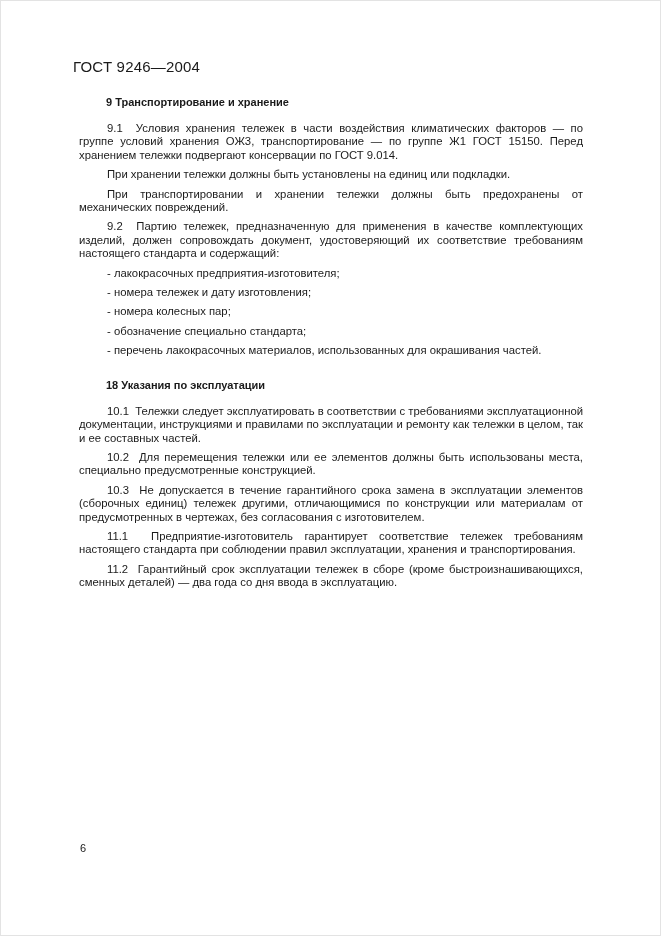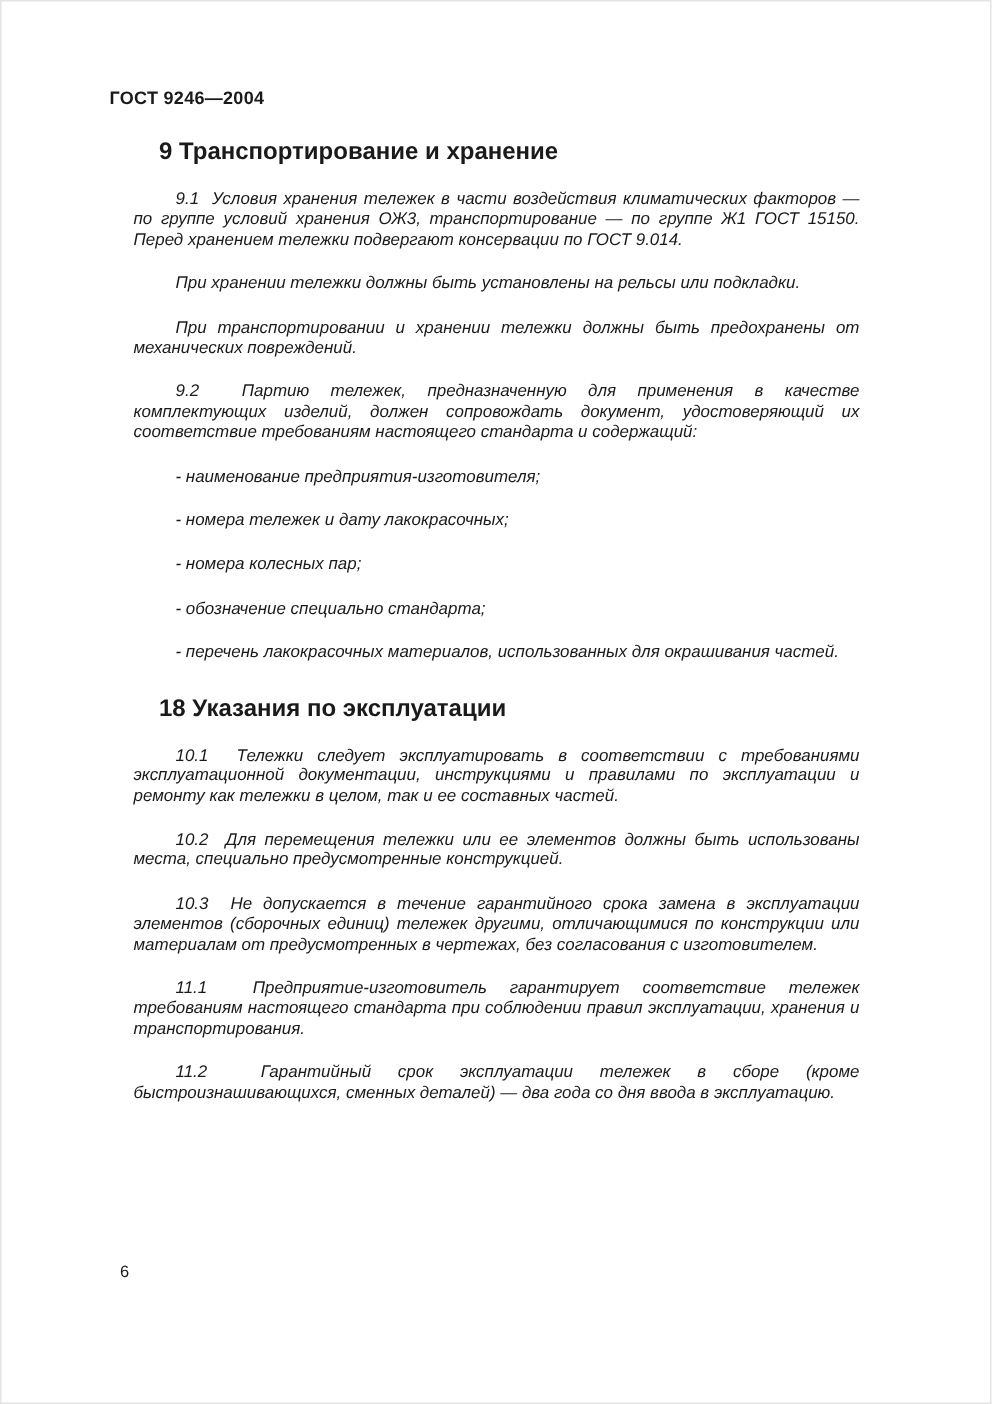--- a/index.html
+++ b/index.html
@@ -9,64 +9,63 @@
     color: #1a1a1a;
     position: relative;
     box-sizing: border-box;
     border: 1px solid #e3e3e3;
   }
   .page {
     position: absolute;
     top: 57px; left: 72px; right: 71px;
   }
   .doc-header {
-    font-size: 12px;
-    font-weight: bold;
+    font-size: 15px;
+    font-weight: normal;
     letter-spacing: 0.2px;
     margin: 0 0 0 0;
   }
   .sec-title {
-    font-size: 16px;
+    font-size: 11px;
     font-weight: bold;
     margin: 20px 0 14px 0;
     padding-left: 33px;
   }
   .sec-title:first-of-type { margin-top: 21px; }
   .para {
     font-size: 11.3px;
     line-height: 13.4px;
-    margin: 16px;
+    margin: 6px;
     text-align: justify;
     text-indent: 28px;
-    font-style: italic;
   }
   .list-item {
     text-align: left;
   }
   .page-number {
     position: absolute;
     left: 79px; top: 841px;
     font-size: 11px;
   }
 </style>
 </head>
 <body>
 
 <div class="page">
 
   <div class="doc-header">ГОСТ 9246—2004</div>
 
   <section>
     <h2 class="sec-title">9 Транспортирование и хранение</h2>
     <p class="para">9.1&nbsp; Условия хранения тележек в части воздействия климатических факторов — по группе условий хранения ОЖ3, транспортирование — по группе Ж1 ГОСТ 15150. Перед хранением тележки подвергают консервации по ГОСТ 9.014.</p>
-    <p class="para">При хранении тележки должны быть установлены на рельсы или подкладки.</p>
+    <p class="para">При хранении тележки должны быть установлены на единиц или подкладки.</p>
     <p class="para">При транспортировании и хранении тележки должны быть предохранены от механических повреж­дений.</p>
     <p class="para">9.2&nbsp; Партию тележек, предназначенную для применения в качестве комплектующих изделий, дол­жен сопровождать документ, удостоверяющий их соответствие требованиям настоящего стандарта и содержащий:</p>
-    <p class="para list-item">- наименование предприятия-изготовителя;</p>
-    <p class="para list-item">- номера тележек и дату лакокрасочных;</p>
+    <p class="para list-item">- лакокрасочных предприятия-изготовителя;</p>
+    <p class="para list-item">- номера тележек и дату изготовления;</p>
     <p class="para list-item">- номера колесных пар;</p>
     <p class="para list-item">- обозначение специально стандарта;</p>
     <p class="para list-item">- перечень лакокрасочных материалов, использованных для окрашивания частей.</p>
   </section>
 
   <section>
     <h2 class="sec-title">18 Указания по эксплуатации</h2>
     <p class="para">10.1&nbsp; Тележки следует эксплуатировать в соответствии с требованиями эксплуатационной доку­ментации, инструкциями и правилами по эксплуатации и ремонту как тележки в целом, так и ее составных частей.</p>
     <p class="para">10.2&nbsp; Для перемещения тележки или ее элементов должны быть использованы места, специально предусмотренные конструкцией.</p>
     <p class="para">10.3&nbsp; Не допускается в течение гарантийного срока замена в эксплуатации элементов (сборочных единиц) тележек другими, отличающимися по конструкции или материалам от предусмотренных в чертежах, без согласования с изготовителем.</p>

